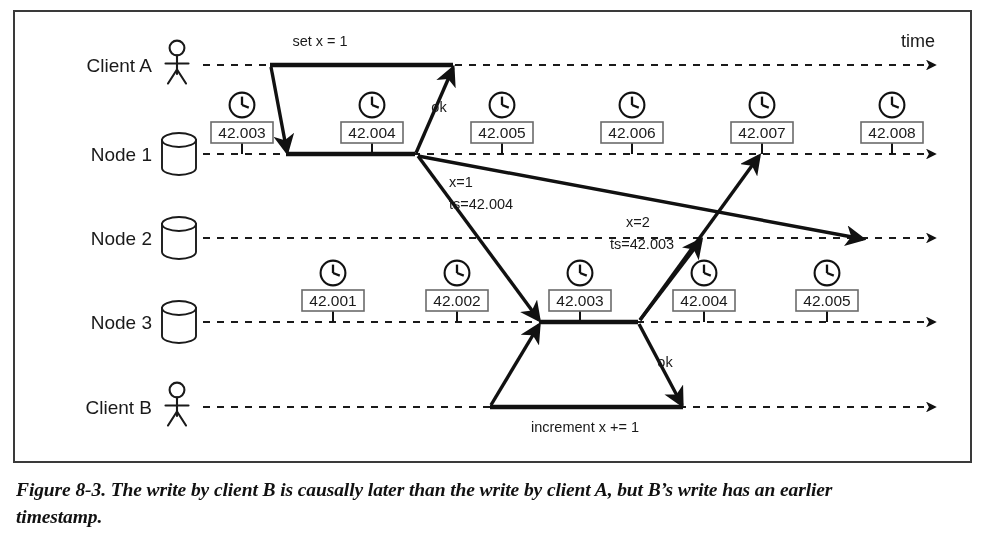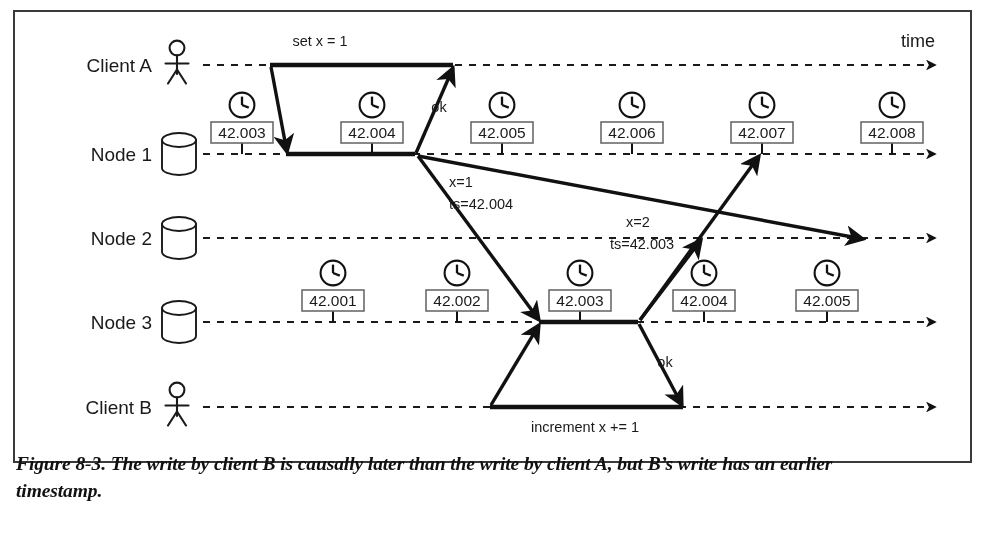--- a/index.html
+++ b/index.html
@@ -31,21 +31,21 @@
     box-sizing: border-box;
   }
   #diagram-svg {
     position: absolute;
     left: 0;
     top: 0;
   }
   #figure-caption {
     position: absolute;
     left: 16px;
-    top: 450px;
+    top: 476px;
     width: 900px;
     font-family: "Liberation Serif", serif;
     font-style: italic;
     font-weight: bold;
     font-size: 19.5px;
     line-height: 27px;
     color: #111111;
     letter-spacing: -0.1px;
   }
   .lane-label {

